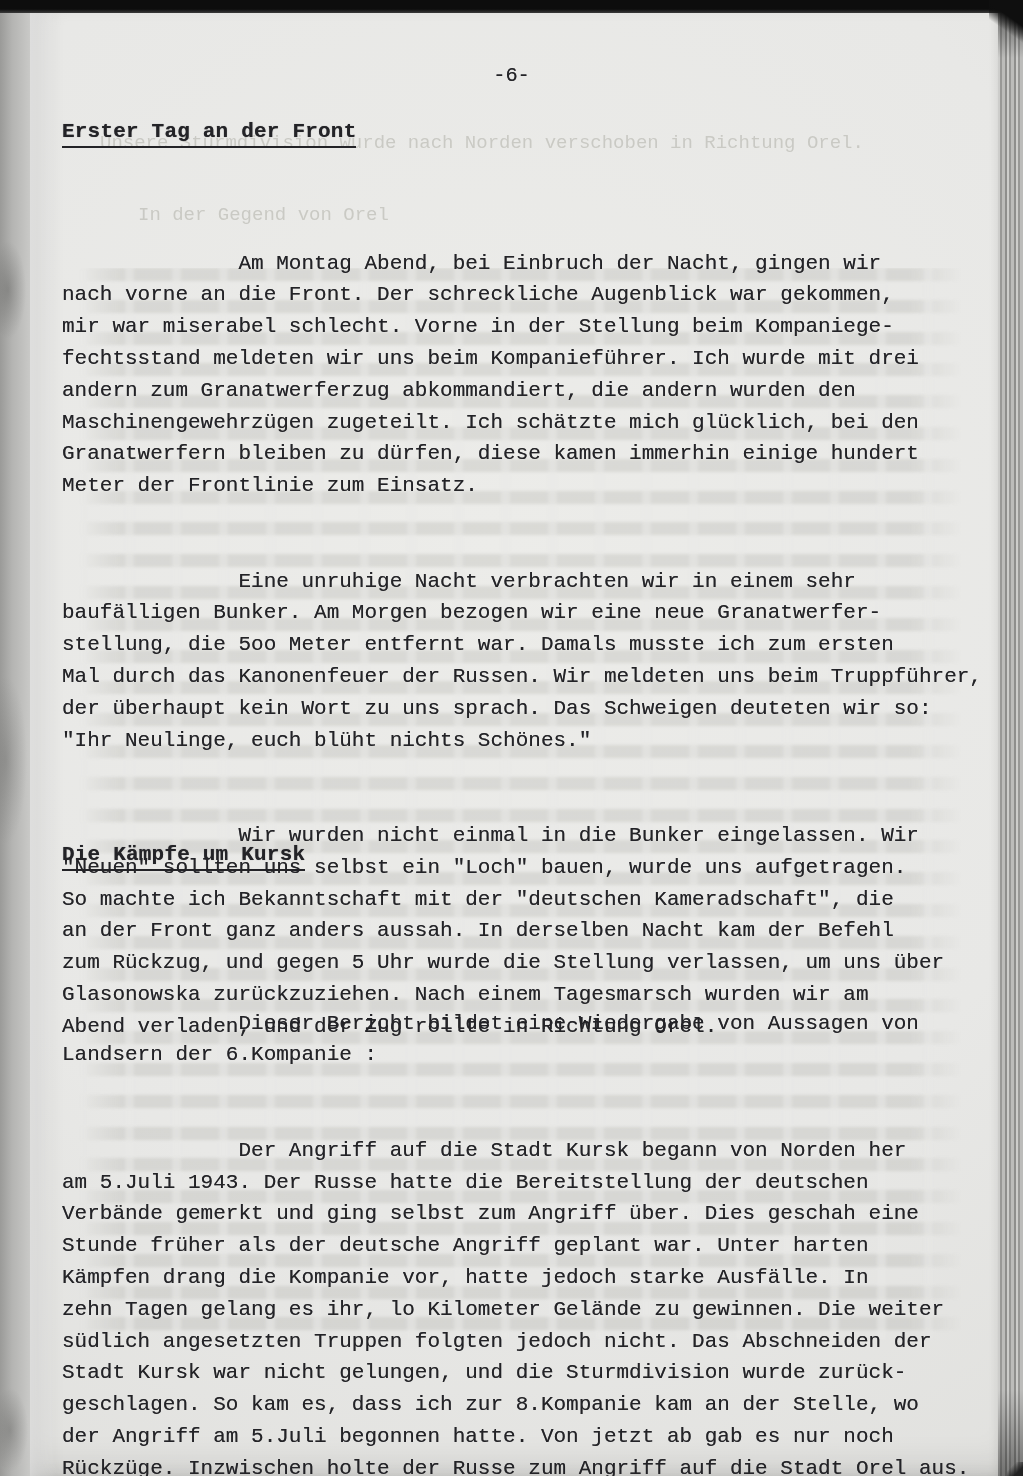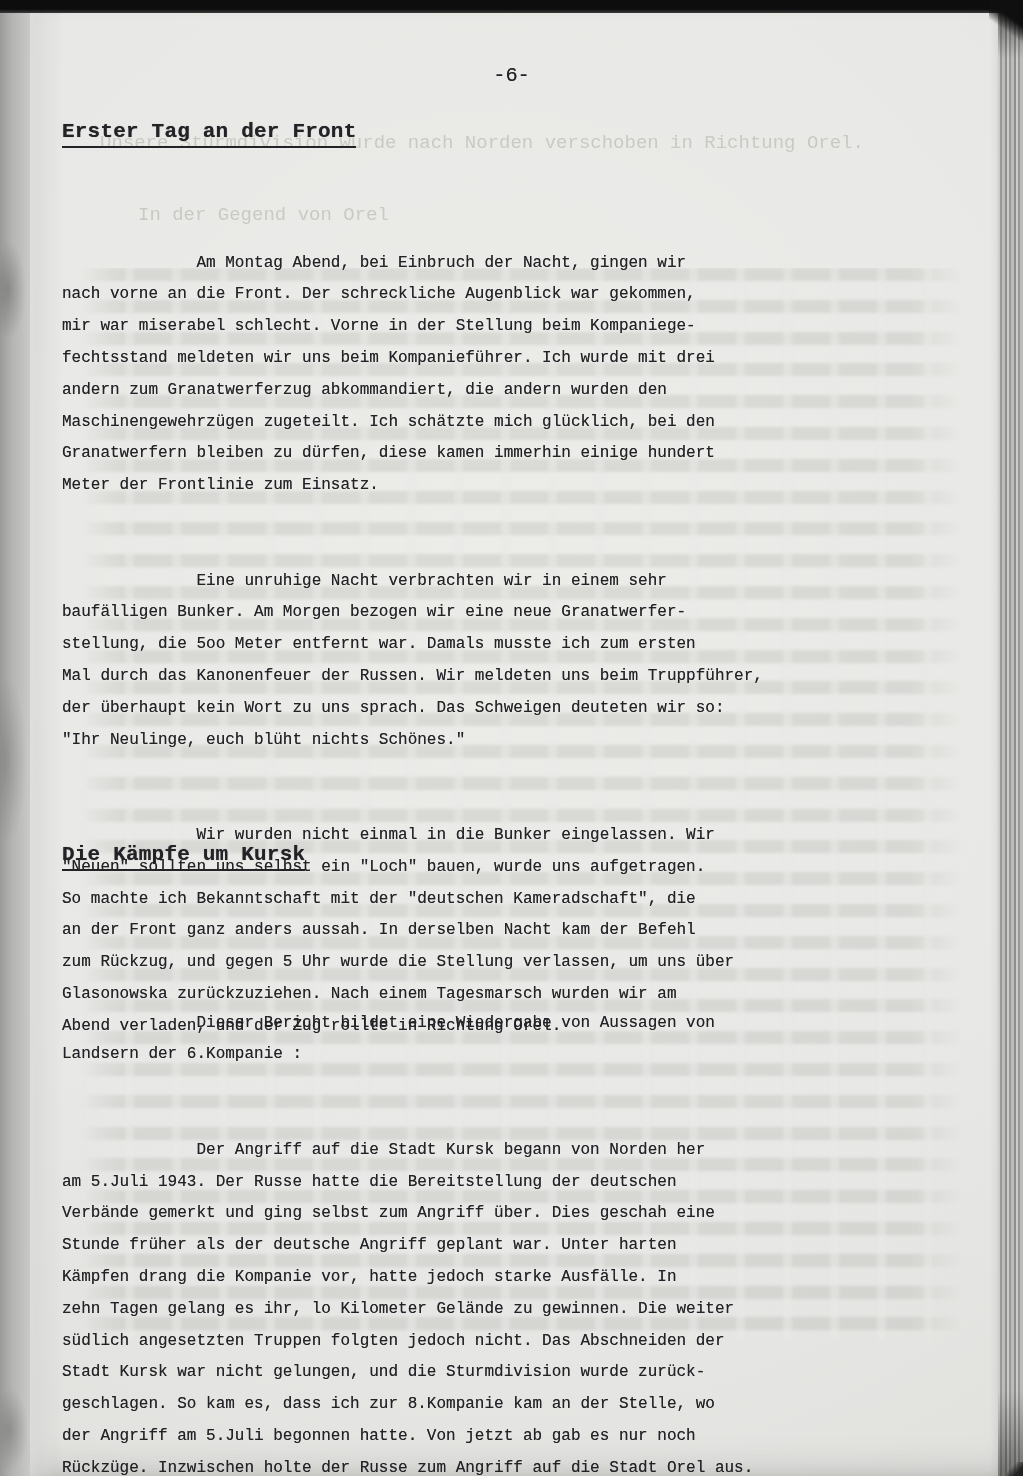--- a/index.html
+++ b/index.html
@@ -82,21 +82,21 @@
   }
   .heading span{
     display:inline-block; padding-bottom:3px;
     border-bottom:2.5px solid var(--ink);
     text-shadow:0 0 .7px rgba(35,35,39,.7);
   }
   .heading.h1{top:120px;}
   .heading.h2{top:843px;}
   .body-block{
     position:absolute; left:62px; color:var(--ink);
-    font-size:16px; line-height:31.8px; white-space:pre;
+    font-size:21px; line-height:31.8px; white-space:pre;
     text-shadow:0 0 .6px rgba(35,35,39,.6);
   }
   .body-block.b1{top:184px;}
   .body-block.b2{top:944px;}
 </style>
 </head>
 <body>
 
 <div class="scan">
 

